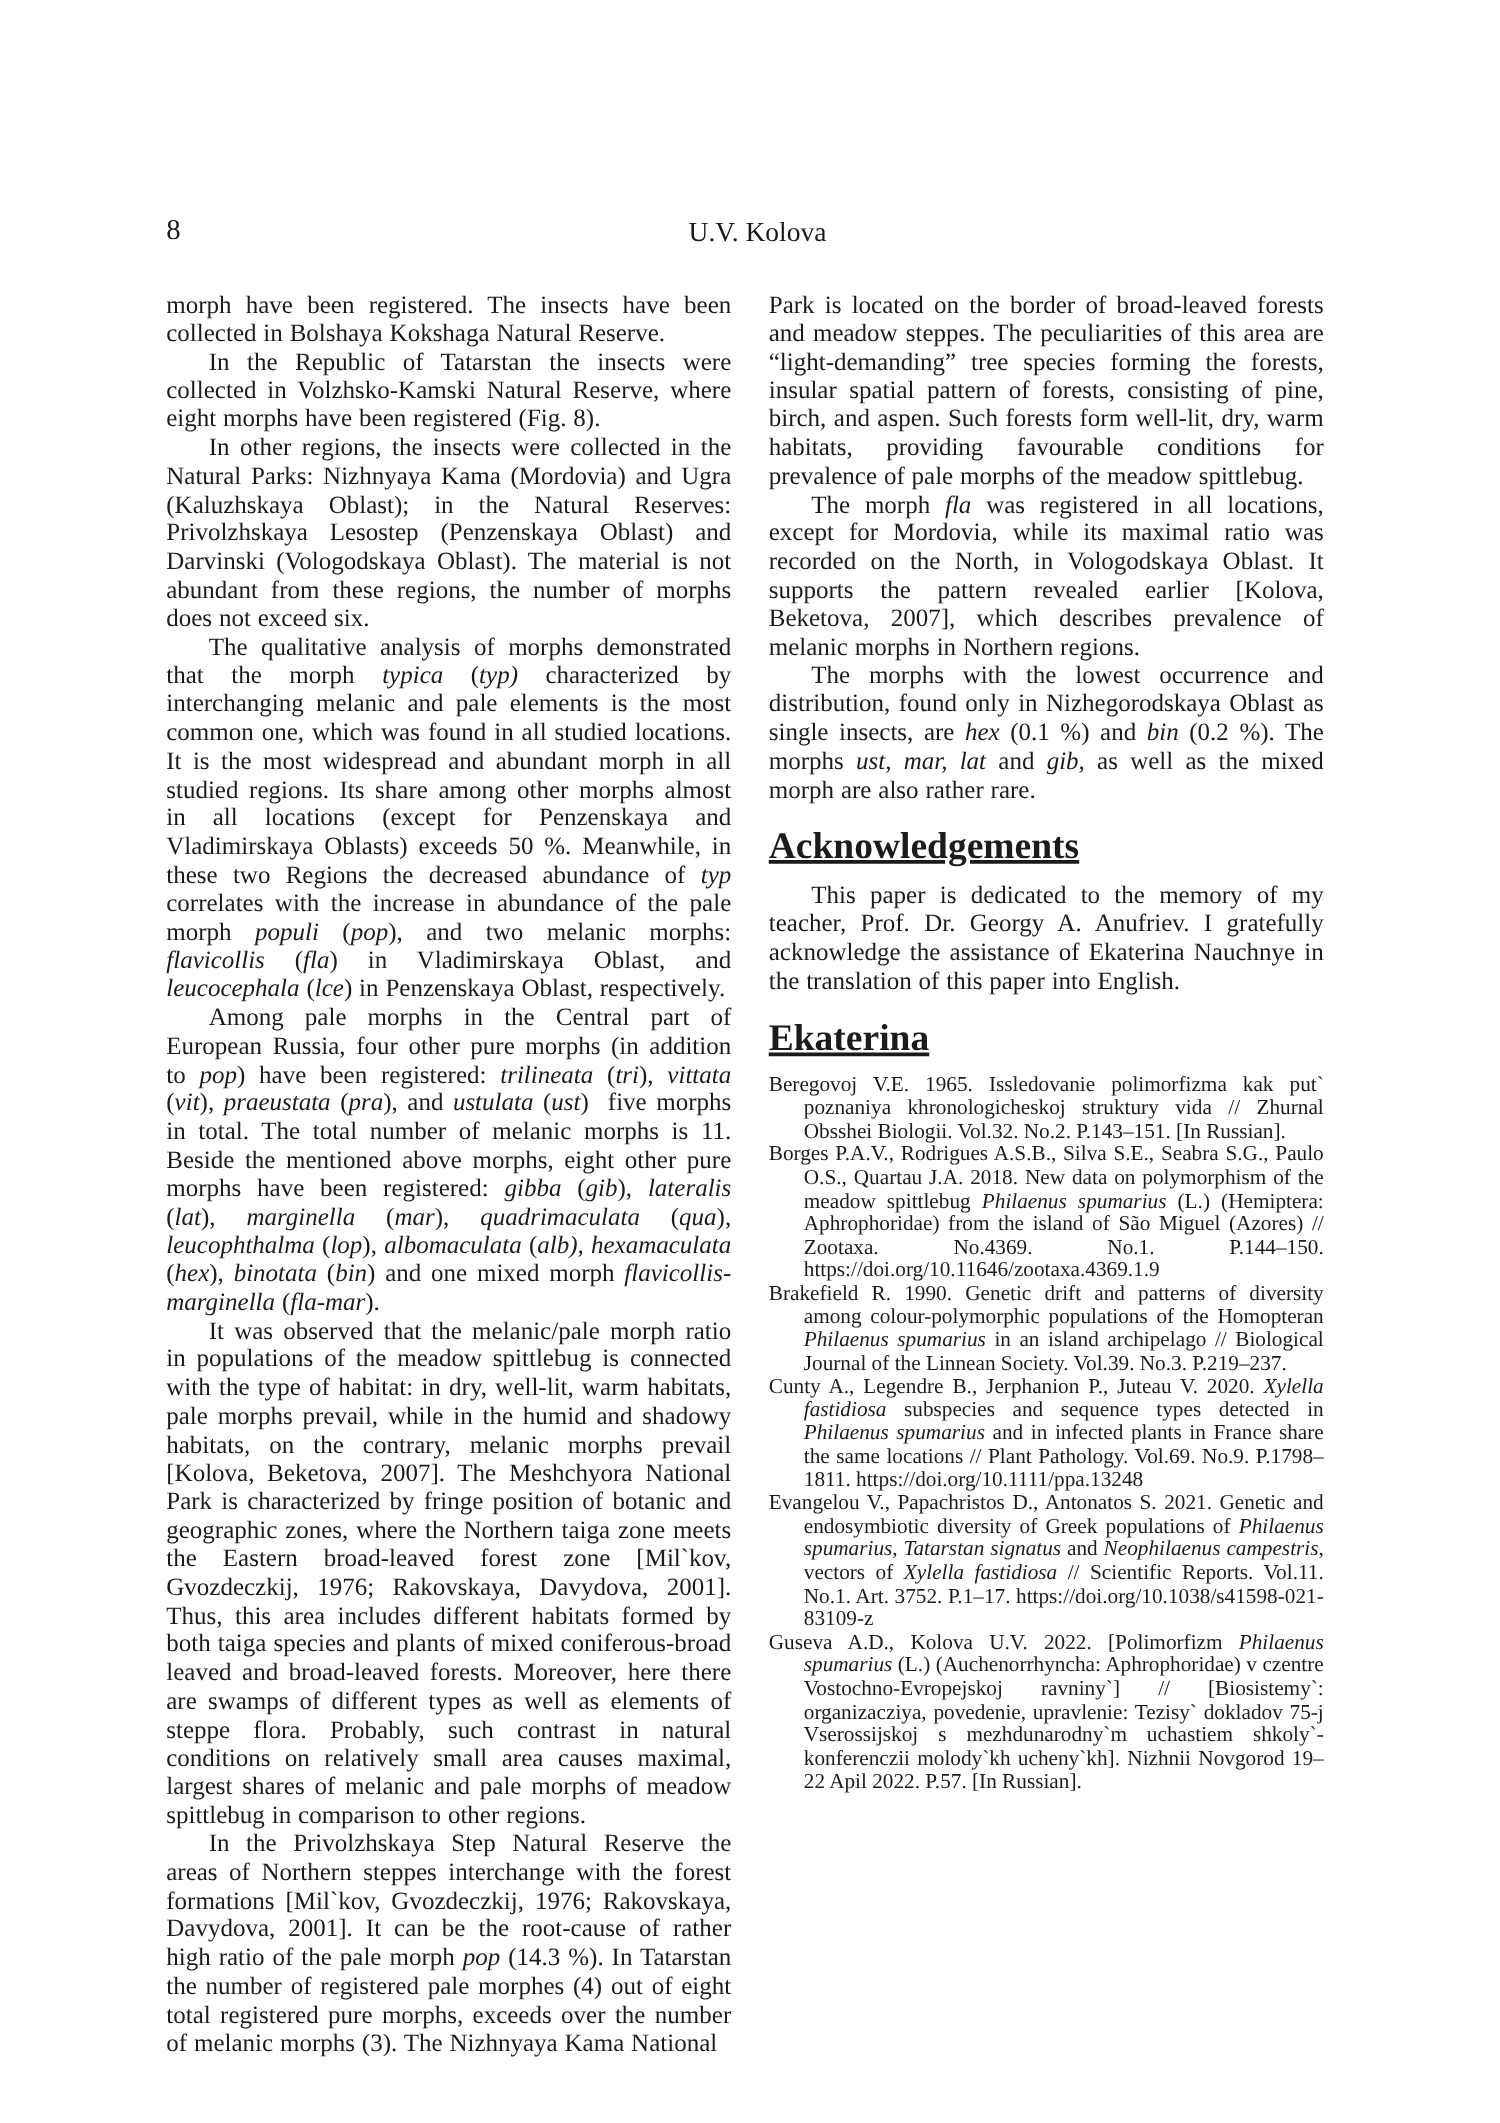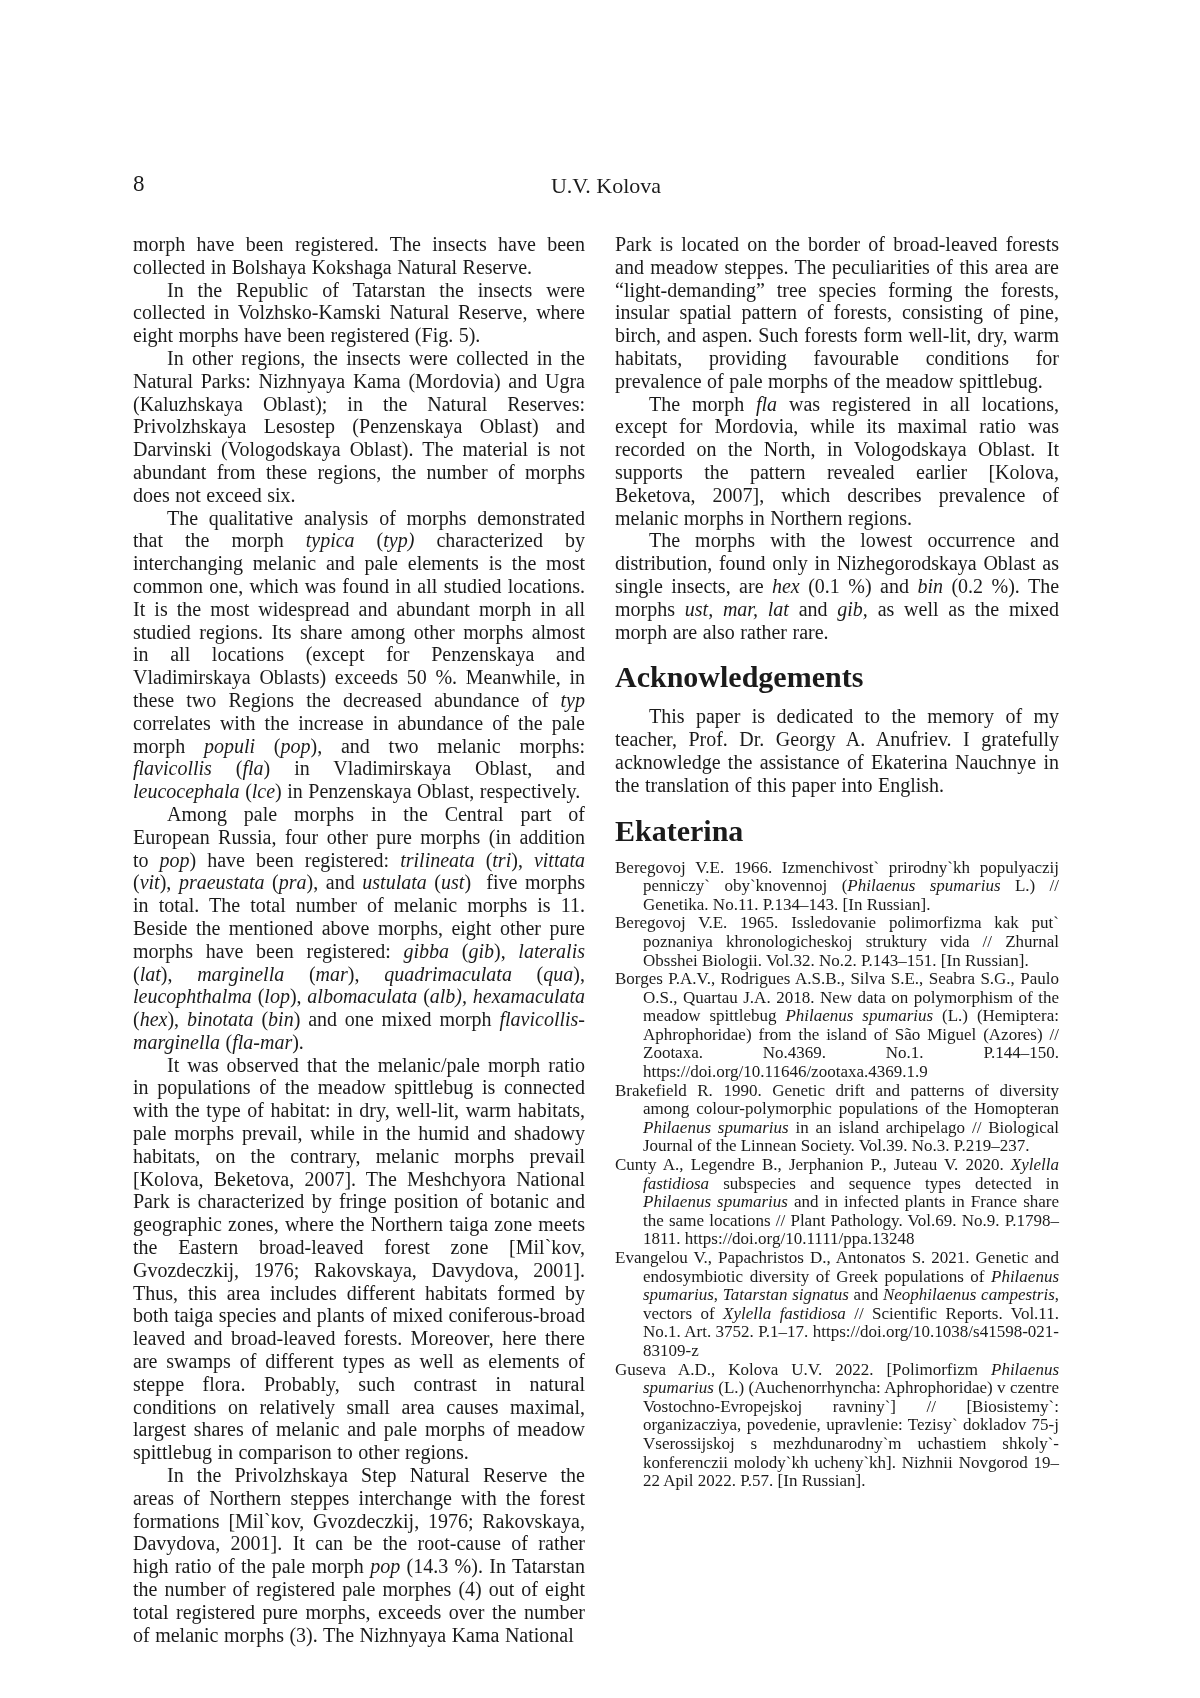--- a/index.html
+++ b/index.html
@@ -55,20 +55,21 @@
     word-spacing: 0.5px;
   }
   .para.noindent { text-indent: 0; }
   .section-heading {
     margin: 17px 0 11px 0;
     font-size: 30px;
     line-height: 34px;
     font-weight: 700;
     text-align: left;
     text-indent: 0;
+    text-decoration: underline;
   }
   .references { margin-top: 2px; }
   .ref {
     margin: 0;
     font-size: 17px;
     line-height: 18.6px;
     text-align: justify;
     padding-left: 28px;
     text-indent: -28px;
   }
@@ -80,39 +81,38 @@
 
   <div class="header">
     <span class="pagenum">8</span>
     <span class="running-head">U.V. Kolova</span>
   </div>
 
   <div class="columns">
 
     <div class="col col-left">
       <p class="para noindent">morph have been registered. The insects have been collected in Bolshaya Kokshaga Natural Reserve.</p>
-      <p class="para">In the Republic of Tatarstan the insects were collected in Volzhsko-Kamski Natural Reserve, where eight morphs have been registered (Fig. 5).</p>
+      <p class="para">In the Republic of Tatarstan the insects were collected in Volzhsko-Kamski Natural Reserve, where eight morphs have been registered (Fig. 8).</p>
       <p class="para">In other regions, the insects were collected in the Natural Parks: Nizhnyaya Kama (Mordovia) and Ugra (Kaluzhskaya Oblast); in the Natural Reserves: Privolzhskaya Lesostep (Penzenskaya Oblast) and Darvinski (Vologodskaya Oblast). The material is not abundant from these regions, the number of morphs does not exceed six.</p>
       <p class="para">The qualitative analysis of morphs demonstrated that the morph <i>typica</i> (<i>typ)</i> characterized by interchanging melanic and pale elements is the most common one, which was found in all studied locations. It is the most widespread and abundant morph in all studied regions. Its share among other morphs almost in all locations (except for Penzenskaya and Vladimirskaya Oblasts) exceeds 50 %. Meanwhile, in these two Regions the decreased abundance of <i>typ</i> correlates with the increase in abundance of the pale morph <i>populi</i> (<i>pop</i>), and two melanic morphs: <i>flavicollis</i> (<i>fla</i>) in Vladimirskaya Oblast, and <i>leucocephala</i> (<i>lce</i>) in Penzenskaya Oblast, respectively.</p>
       <p class="para">Among pale morphs in the Central part of European Russia, four other pure morphs (in addition to <i>pop</i>) have been registered: <i>trilineata</i> (<i>tri</i>), <i>vittata</i> (<i>vit</i>), <i>praeustata</i> (<i>pra</i>), and <i>ustulata</i> (<i>ust</i>)&nbsp; five morphs in total. The total number of melanic morphs is 11. Beside the mentioned above morphs, eight other pure morphs have been registered: <i>gibba</i> (<i>gib</i>), <i>lateralis</i> (<i>lat</i>), <i>marginella</i> (<i>mar</i>), <i>quadrimaculata</i> (<i>qua</i>), <i>leucophthalma</i> (<i>lop</i>), <i>albomaculata</i> (<i>alb),</i> <i>hexamaculata</i> (<i>hex</i>), <i>binotata</i> (<i>bin</i>) and one mixed morph <i>flavicollis-marginella</i> (<i>fla-mar</i>).</p>
       <p class="para">It was observed that the melanic/pale morph ratio in populations of the meadow spittlebug is connected with the type of habitat: in dry, well-lit, warm habitats, pale morphs prevail, while in the humid and shadowy habitats, on the contrary, melanic morphs prevail [Kolova, Beketova, 2007]. The Meshchyora National Park is characterized by fringe position of botanic and geographic zones, where the Northern taiga zone meets the Eastern broad-leaved forest zone [Mil`kov, Gvozdeczkij, 1976; Rakovskaya, Davydova, 2001]. Thus, this area includes different habitats formed by both taiga species and plants of mixed coniferous-broad leaved and broad-leaved forests. Moreover, here there are swamps of different types as well as elements of steppe flora. Probably, such contrast in natural conditions on relatively small area causes maximal, largest shares of melanic and pale morphs of meadow spittlebug in comparison to other regions.</p>
       <p class="para">In the Privolzhskaya Step Natural Reserve the areas of Northern steppes interchange with the forest formations [Mil`kov, Gvozdeczkij, 1976; Rakovskaya, Davydova, 2001]. It can be the root-cause of rather high ratio of the pale morph <i>pop</i> (14.3 %). In Tatarstan the number of registered pale morphes (4) out of eight total registered pure morphs, exceeds over the number of melanic morphs (3). The Nizhnyaya Kama National</p>
     </div>
 
     <div class="col col-right">
       <p class="para noindent">Park is located on the border of broad-leaved forests and meadow steppes. The peculiarities of this area are “light-demanding” tree species forming the forests, insular spatial pattern of forests, consisting of pine, birch, and aspen. Such forests form well-lit, dry, warm habitats, providing favourable conditions for prevalence of pale morphs of the meadow spittlebug.</p>
       <p class="para">The morph <i>fla</i> was registered in all locations, except for Mordovia, while its maximal ratio was recorded on the North, in Vologodskaya Oblast. It supports the pattern revealed earlier [Kolova, Beketova, 2007], which describes prevalence of melanic morphs in Northern regions.</p>
       <p class="para">The morphs with the lowest occurrence and distribution, found only in Nizhegorodskaya Oblast as single insects, are <i>hex</i> (0.1 %) and <i>bin</i> (0.2 %). The morphs <i>ust, mar, lat</i> and <i>gib,</i> as well as the mixed morph are also rather rare.</p>
 
       <h2 class="section-heading">Acknowledgements</h2>
       <p class="para">This paper is dedicated to the memory of my teacher, Prof. Dr. Georgy A. Anufriev. I gratefully acknowledge the assistance of Ekaterina Nauchnye in the translation of this paper into English.</p>
 
       <h2 class="section-heading">Ekaterina</h2>
       <div class="references">
-        <p class="ref">Beregovoj V.E. 1966. Izmenchivost` prirodny`kh populyaczij penniczy` oby`knovennoj (<i>Philaenus spumarius</i> L.) // Genetika. No.11. P.134–143. [In Russian].</p>
         <p class="ref">Beregovoj V.E. 1965. Issledovanie polimorfizma kak put` poznaniya khronologicheskoj struktury vida // Zhurnal Obsshei Biologii. Vol.32. No.2. P.143–151. [In Russian].</p>
         <p class="ref">Borges P.A.V., Rodrigues A.S.B., Silva S.E., Seabra S.G., Paulo O.S., Quartau J.A. 2018. New data on polymorphism of the meadow spittlebug <i>Philaenus spumarius</i> (L.) (Hemiptera: Aphrophoridae) from the island of São Miguel (Azores) // Zootaxa. No.4369. No.1. P.144–150. https://doi.org/10.11646/zootaxa.4369.1.9</p>
         <p class="ref">Brakefield R. 1990. Genetic drift and patterns of diversity among colour-polymorphic populations of the Homopteran <i>Philaenus</i> <i>spumarius</i> in an island archipelago // Biological Journal of the Linnean Society. Vol.39. No.3. P.219–237.</p>
         <p class="ref">Cunty A., Legendre B., Jerphanion P., Juteau V. 2020. <i>Xylella fastidiosa</i> subspecies and sequence types detected in <i>Philaenus spumarius</i> and in infected plants in France share the same locations // Plant Pathology. Vol.69. No.9. P.1798–1811. https://doi.org/10.1111/ppa.13248</p>
         <p class="ref">Evangelou V., Papachristos D., Antonatos S. 2021. Genetic and endosymbiotic diversity of Greek populations of <i>Philaenus</i> <i>spumarius</i>, <i>Tatarstan signatus</i> and <i>Neophilaenus campestris</i>, vectors of <i>Xylella fastidiosa</i> // Scientific Reports. Vol.11. No.1. Art. 3752. P.1–17. https://doi.org/10.1038/s41598-021-83109-z</p>
         <p class="ref">Guseva A.D., Kolova U.V. 2022. [Polimorfizm <i>Philaenus spumarius</i> (L.) (Auchenorrhyncha: Aphrophoridae) v czentre Vostochno-Evropejskoj ravniny`] // [Biosistemy`: organizacziya, povedenie, upravlenie: Tezisy` dokladov 75-j Vserossijskoj s mezhdunarodny`m uchastiem shkoly`-konferenczii molody`kh ucheny`kh]. Nizhnii Novgorod 19–22 Apil 2022. P.57. [In Russian].</p>
       </div>
     </div>
 
   </div>

